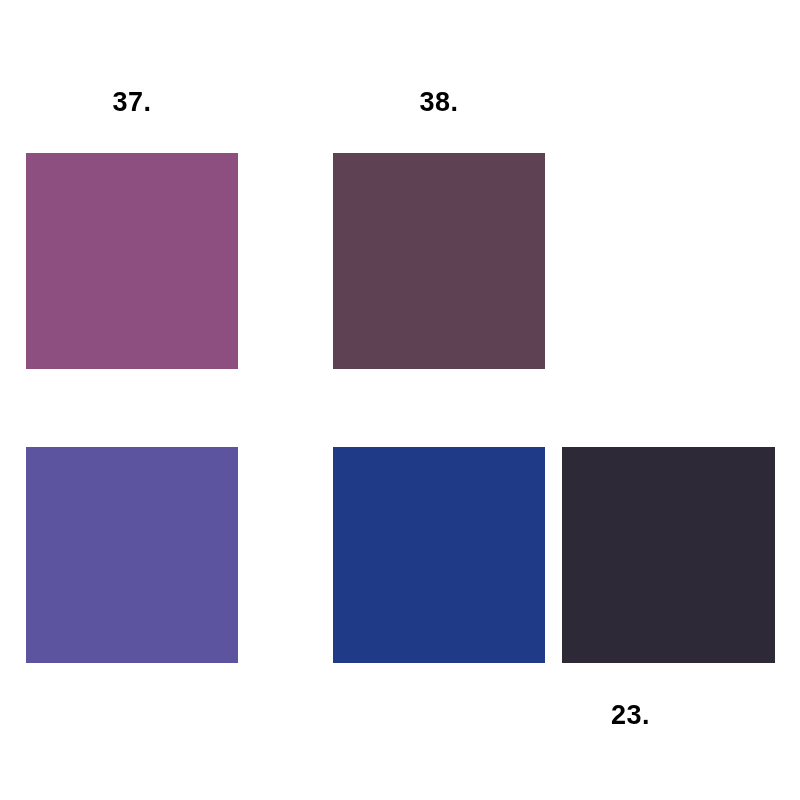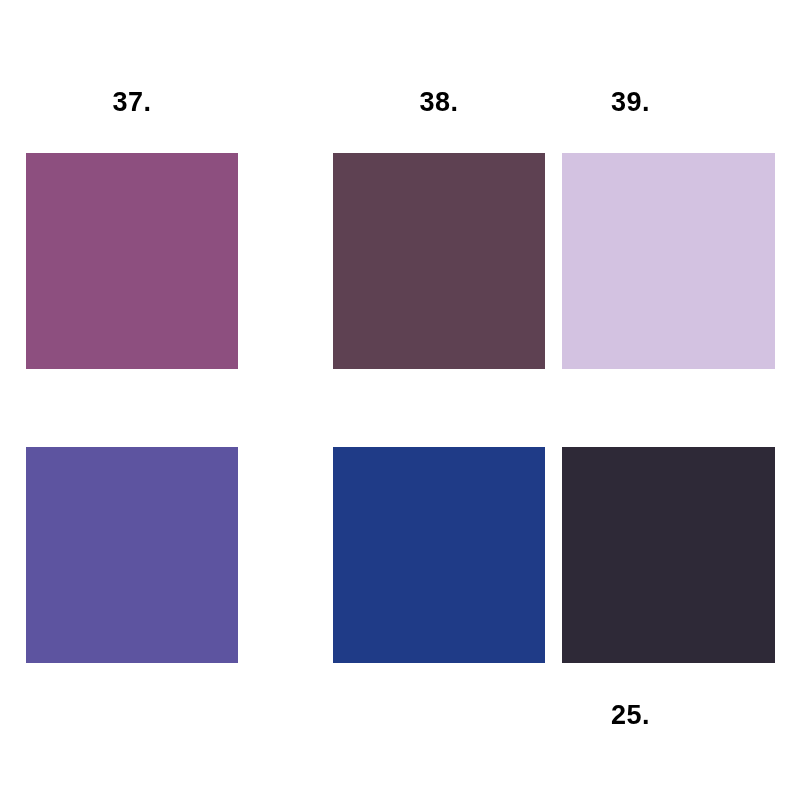--- a/index.html
+++ b/index.html
@@ -84,37 +84,33 @@
     <div class="swatch-cell col-1">
       <div class="swatch-label">37.</div>
       <div class="swatch-chip" style="background-color: rgb(141, 79, 127);"></div>
     </div>
 
     <div class="swatch-cell col-2">
       <div class="swatch-label">38.</div>
       <div class="swatch-chip" style="background-color: rgb(94, 65, 82);"></div>
     </div>
 
-    <div class="swatch-cell col-3">
-      <div class="swatch-label">39.</div>
-      <div class="swatch-chip" style="background-color: rgb(211, 194, 225);"></div>
-    </div>
 
   </div>
 
   <div class="swatch-row row-bottom">
 
     <div class="swatch-cell col-1">
       <div class="swatch-chip" style="background-color: rgb(93, 84, 160);"></div>
     </div>
 
     <div class="swatch-cell col-2">
       <div class="swatch-chip" style="background-color: rgb(31, 59, 135);"></div>
     </div>
 
     <div class="swatch-cell col-3">
       <div class="swatch-chip" style="background-color: rgb(46, 41, 55);"></div>
-      <div class="swatch-label">25.</div>
+      <div class="swatch-label">23.</div>
     </div>
 
   </div>
 
 </div>
 
 </body></html>

